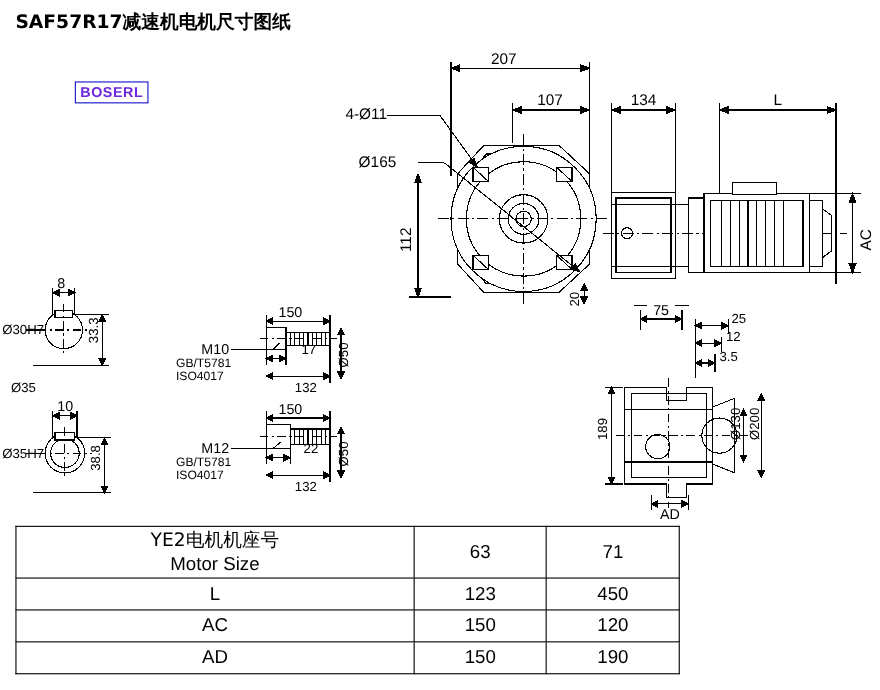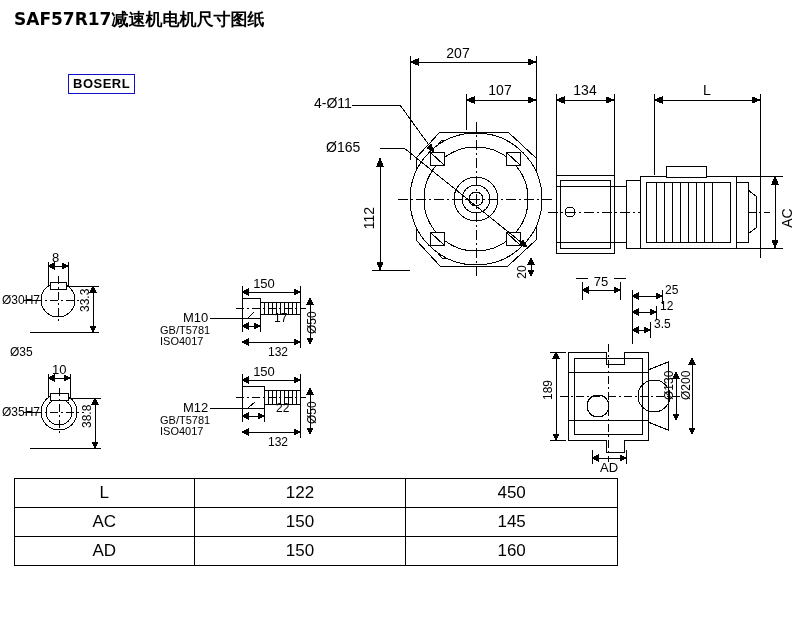--- a/index.html
+++ b/index.html
@@ -1,21 +1,21 @@
 <!DOCTYPE html>
 <html><head>
 <meta charset="utf-8">
 <style>
   html,body{margin:0;padding:0;background:#ffffff;}
   body{width:800px;height:627px;position:relative;overflow:hidden;
        font-family:"Liberation Sans", sans-serif;color:#000;}
   .title{position:absolute;left:14px;top:8px;font-size:17px;font-weight:bold;
          letter-spacing:0px;white-space:nowrap;}
   .logo{position:absolute;left:68px;top:74px;border:1px solid #1010c8;
-        color:#000000;font-weight:bold;font-size:13px;padding:1px 4px 2px 4px;
+        color:#6d28d9;font-weight:bold;font-size:13px;padding:1px 4px 2px 4px;
         letter-spacing:0.5px;font-family:"Liberation Sans", sans-serif;}
   svg{position:absolute;left:0;top:0;width:800px;height:627px;}
   text{font-family:"Liberation Sans", sans-serif;}
   .tbl{position:absolute;left:14px;top:478px;width:604px;border-collapse:collapse;}
   .tbl td{border:1px solid #000;text-align:center;font-size:17px;height:26px;
           font-family:"Liberation Sans", sans-serif;}
   .tbl td.hdr{font-size:17px;line-height:21px;padding:2px 0;}
   .c1{width:60%;}
   .c2{width:20%;}
   .c3{width:20%;}
@@ -328,29 +328,37 @@
     <text x="654" y="328" font-size="12">3.5</text>
     <text x="552" y="400" font-size="12" transform="rotate(-90 552 400)">189</text>
     <text x="673" y="400" font-size="12" transform="rotate(-90 673 400)">Ø130</text>
     <text x="690" y="400" font-size="12" transform="rotate(-90 690 400)">Ø200</text>
     <text x="609" y="472" text-anchor="middle" font-size="13">AD</text>
   </g>
 </svg>
 
 <table class="tbl">
   <tbody>
+      <tr>
+    <td class="c1 hdr">
+      <div class="cjk">YE2电机机座号</div>
+      <div>Motor Size</div>
+    </td>
+    <td class="c2">63</td>
+    <td class="c3">71</td>
+  </tr>
   <tr>
     <td>L</td>
-    <td>122</td>
+    <td>123</td>
     <td>450</td>
   </tr>
   <tr>
     <td>AC</td>
     <td>150</td>
-    <td>145</td>
+    <td>120</td>
   </tr>
   <tr>
     <td>AD</td>
     <td>150</td>
-    <td>160</td>
+    <td>190</td>
   </tr>
 </tbody>
   </table>
 
 </body></html>

